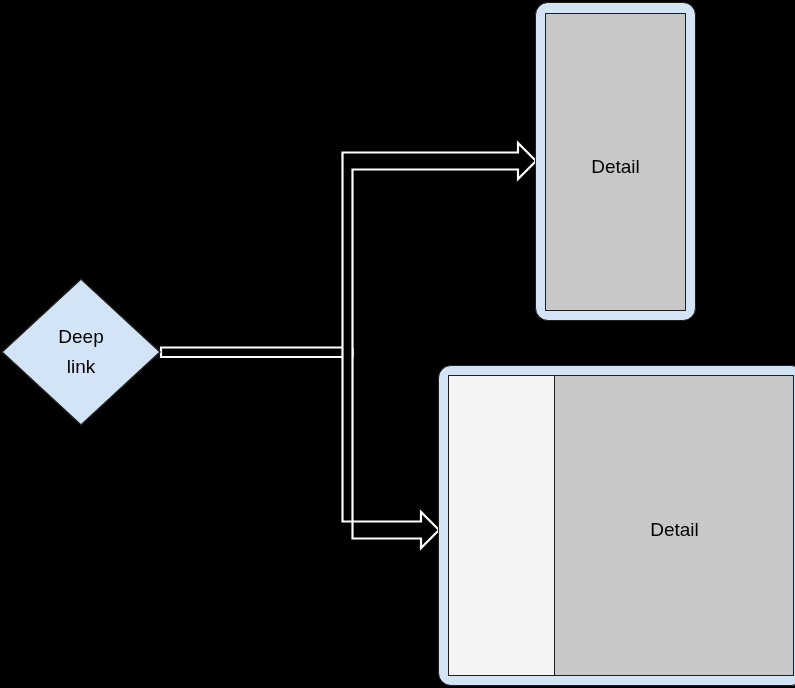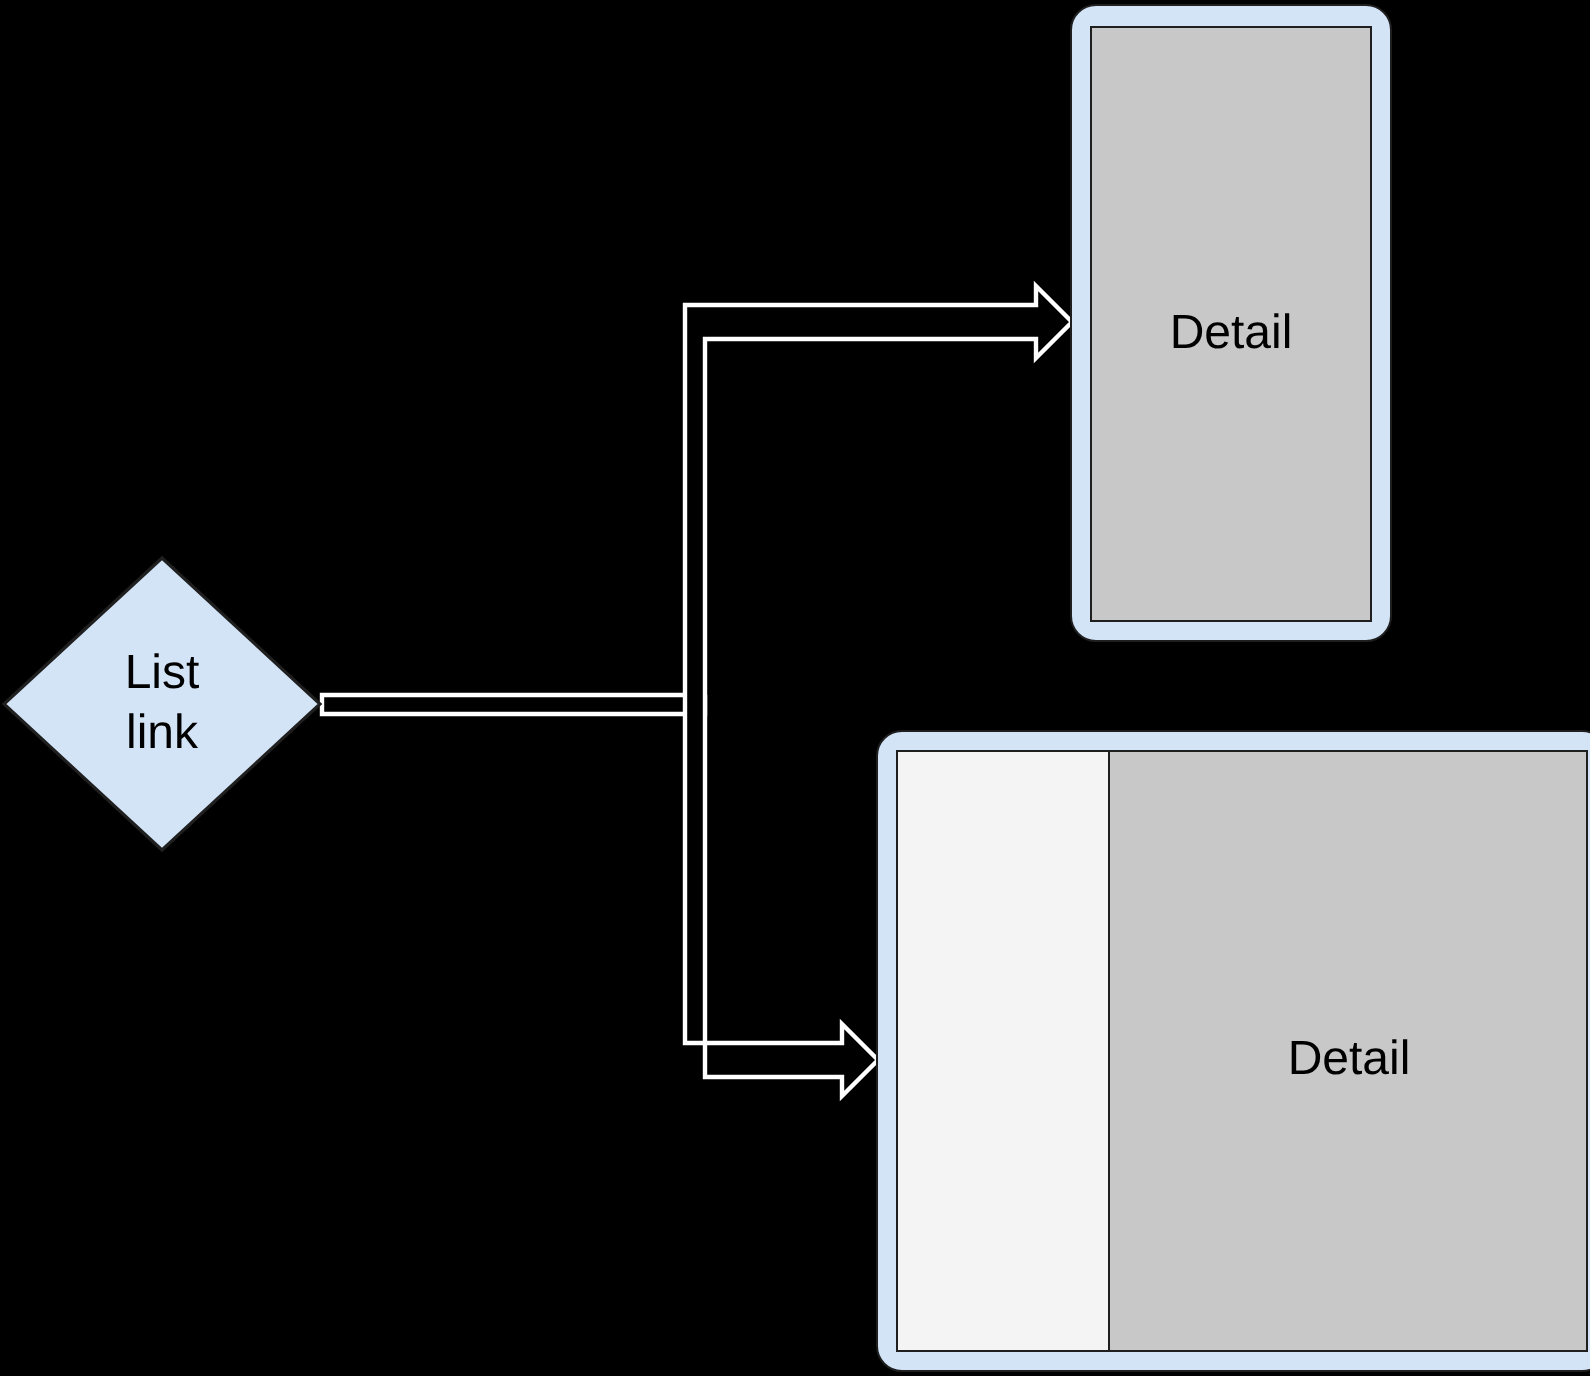--- a/index.html
+++ b/index.html
@@ -20,21 +20,21 @@
     left: 0;
     top: 0;
     width: 795px;
     height: 688px;
     overflow: visible;
   }
   .node-label {
     position: absolute;
     color: #000000;
     font-family: "Liberation Sans", sans-serif;
-    font-size: 24px;
+    font-size: 19px;
     line-height: 30px;
     text-align: center;
     white-space: pre-line;
     pointer-events: none;
   }
   
   #deep-link-node {
     position: absolute;
     left: 0px;
     top: 277px;
@@ -163,21 +163,21 @@
                L 352.5,538.5
                L 352.5,347.5" fill="#000000" stroke="#ffffff" stroke-width="2.2" stroke-linejoin="miter"></path>
     </g>
   </svg>
 
   <div id="deep-link-node">
     <svg class="layer" style="width:162px;height:150px;left:0;top:0;" viewBox="0 0 162 150" xmlns="http://www.w3.org/2000/svg">
       <polygon points="81,2 160,75 81,148 2,75" fill="#d4e4f7" stroke="#1f1f1f" stroke-width="1.6"></polygon>
     </svg>
   </div>
-  <div class="node-label" id="deep-link-label">List
+  <div class="node-label" id="deep-link-label">Deep
 link</div>
 
   <div id="detail-device-top">
     <div class="screen"></div>
   </div>
   <div class="node-label" id="detail-device-top-label">Detail</div>
 
   <div id="list-detail-device">
     <div class="screen">
       <div class="pane-list"></div>

